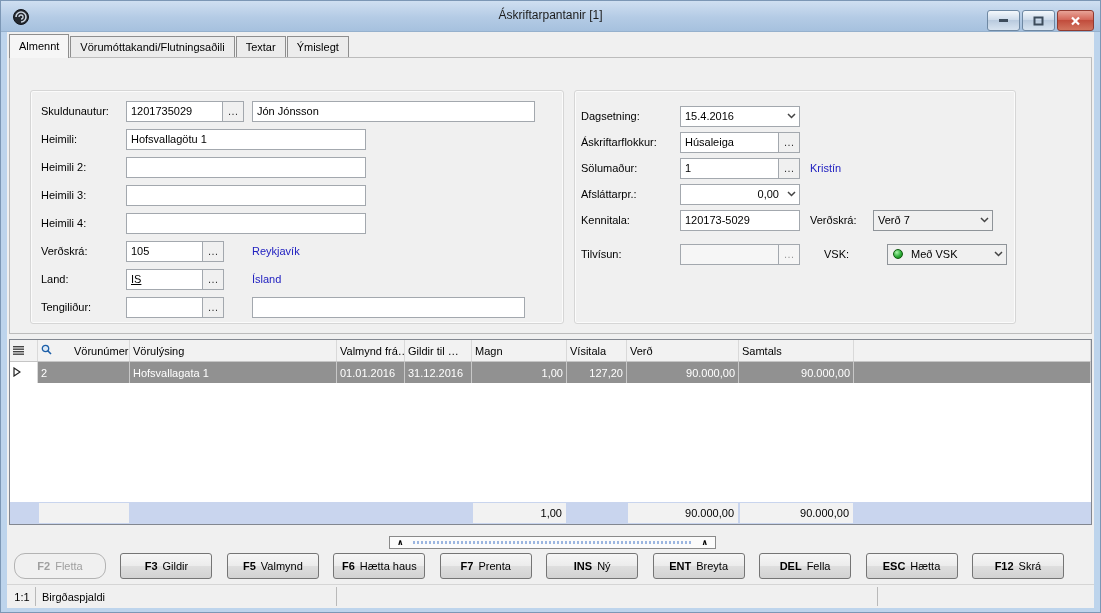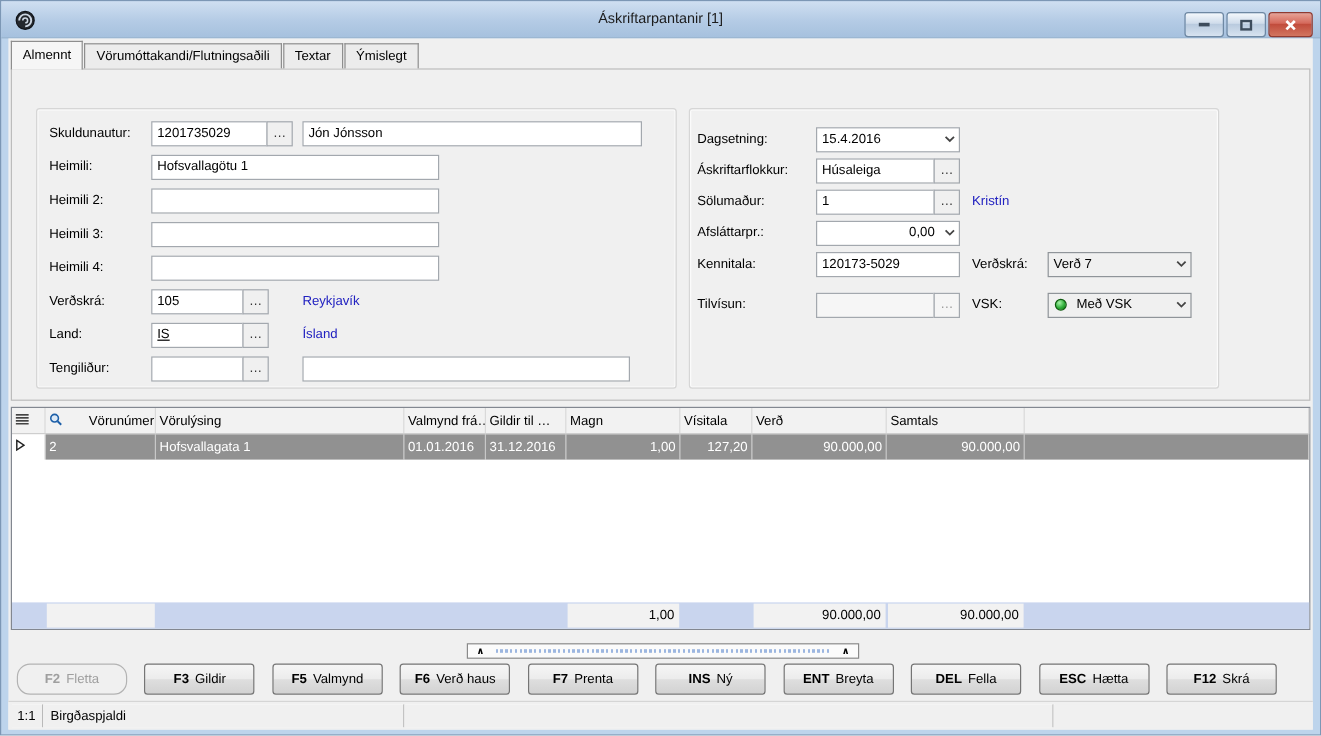--- a/index.html
+++ b/index.html
@@ -254,21 +254,21 @@
                 </svg>
             </span>
           </span>
         </div>
         <div class="frow" style="margin-top:8px">
           <span class="lbl">Tilvísun:</span>
           <span class="combo">
             <input class="ti" style="width: 99px; background: rgb(246, 246, 246);" value="">
             <button class="browse dim">…</button>
           </span>
-          <span style="margin-left:10px;width:56px">VSK:</span>
+          <span style="margin-left:24px;width:56px">VSK:</span>
           <span class="dd gray" style="width:120px;margin-left:7px">
             <span class="led"></span>
             <span class="val">Með VSK</span>
             <span class="chev">
               <svg width="9" height="6" viewBox="0 0 9 6">
                   <path d="M1 1 L4.5 4.5 L8 1" fill="none" stroke="#444" stroke-width="1.5"></path>
                 </svg>
             </span>
           </span>
         </div>
@@ -377,21 +377,21 @@
       <button class="fbtn">
         <span class="k">F3</span>
         <span>Gildir</span>
       </button>
       <button class="fbtn">
         <span class="k">F5</span>
         <span>Valmynd</span>
       </button>
       <button class="fbtn">
         <span class="k">F6</span>
-        <span>Verð haus</span>
+        <span>Hætta haus</span>
       </button>
       <button class="fbtn">
         <span class="k">F7</span>
         <span>Prenta</span>
       </button>
       <button class="fbtn">
         <span class="k">INS</span>
         <span>Ný</span>
       </button>
       <button class="fbtn">

